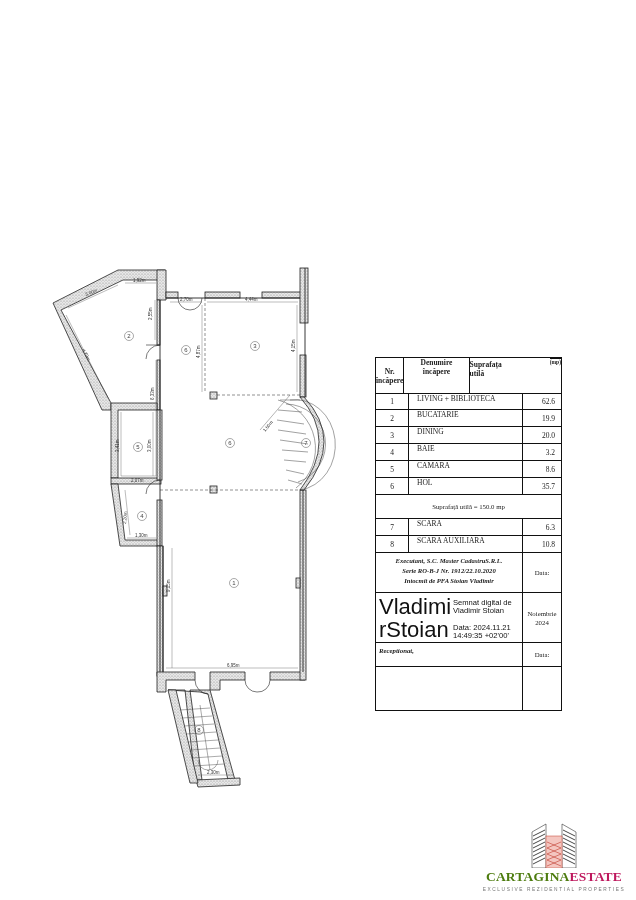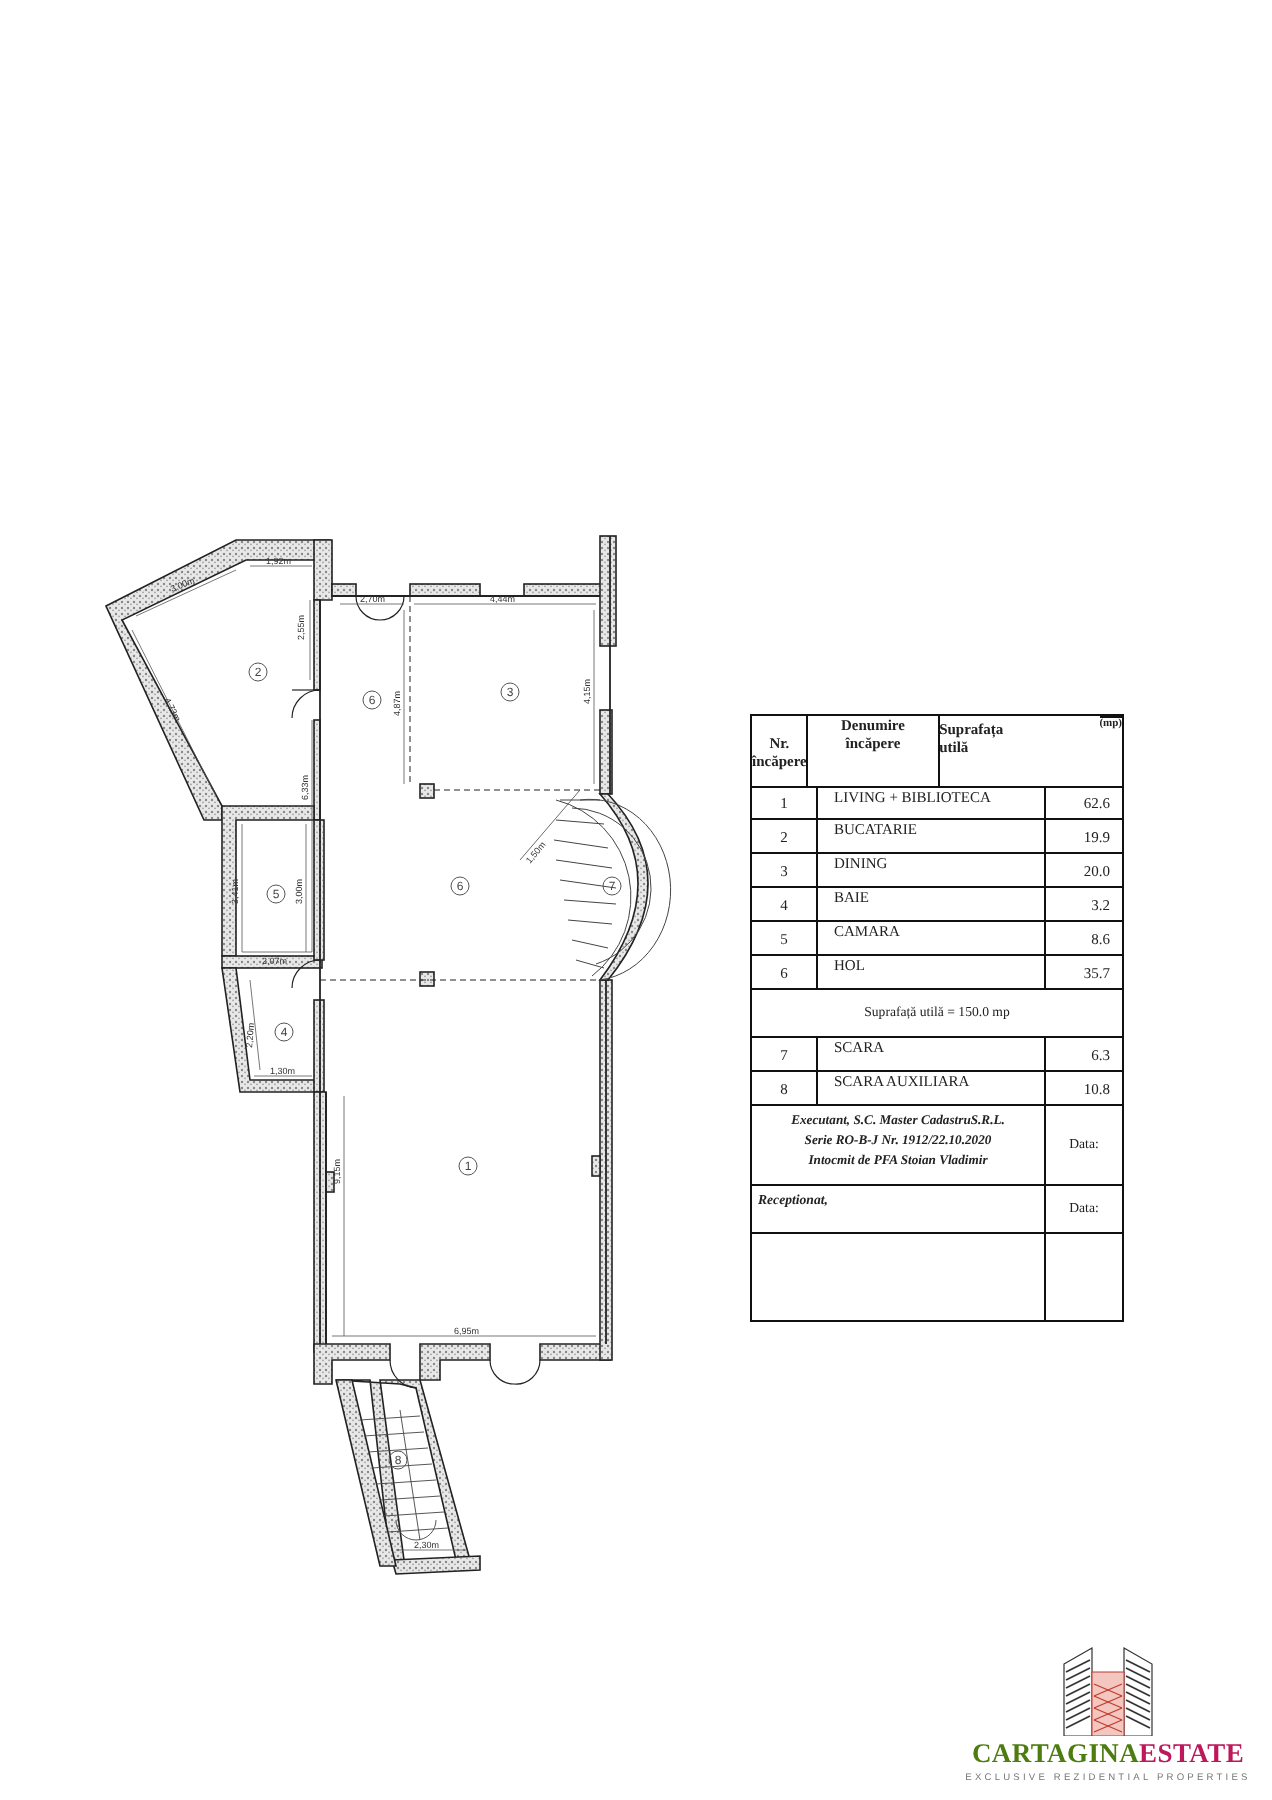--- a/index.html
+++ b/index.html
@@ -265,20 +265,33 @@
     <div class="c2">SCARA AUXILIARA</div>
     <div class="c3">10.8</div>
   </div>
   <div class="row" style="height:40px;">
     <div class="sig-left exec">
       <div>Executant, S.C. Master CadastruS.R.L.</div>
       <div>Serie RO-B-J Nr. 1912/22.10.2020</div>
       <div>Intocmit de PFA Stoian Vladimir</div>
     </div>
     <div class="sig-right">Data:</div>
+  </div>
+  <div class="row" style="height:50px;">
+    <div class="sig-left">
+      <div class="signame" style="top:3px;">Vladimi</div>
+      <div class="signame" style="top:26px;">rStoian</div>
+      <div class="sigsmall" style="left:77px; top:6px;">Semnat digital de</div>
+      <div class="sigsmall" style="left:77px; top:14px;">Vladimir Stoian</div>
+      <div class="sigsmall" style="left:77px; top:31px;">Data: 2024.11.21</div>
+      <div class="sigsmall" style="left:77px; top:39px;">14:49:35 +02'00'</div>
+    </div>
+    <div class="sig-right">
+        <span><span>Noiembrie</span><br><span>2024</span></span>
+      </div>
   </div>
   <div class="row" style="height:24px;">
     <div class="sig-left bold-it" style="padding:4px 3px; font-size:6.8px;">Receptionat,</div>
     <div class="sig-right">Data:</div>
   </div>
   <div class="row" style="height:43px;">
     <div class="sig-left"></div>
     <div class="sig-right"></div>
   </div>
 </div>

